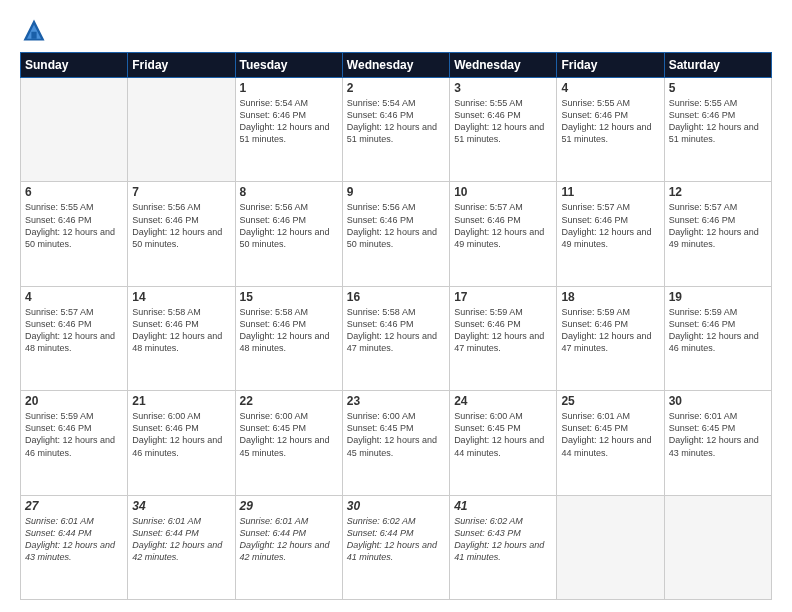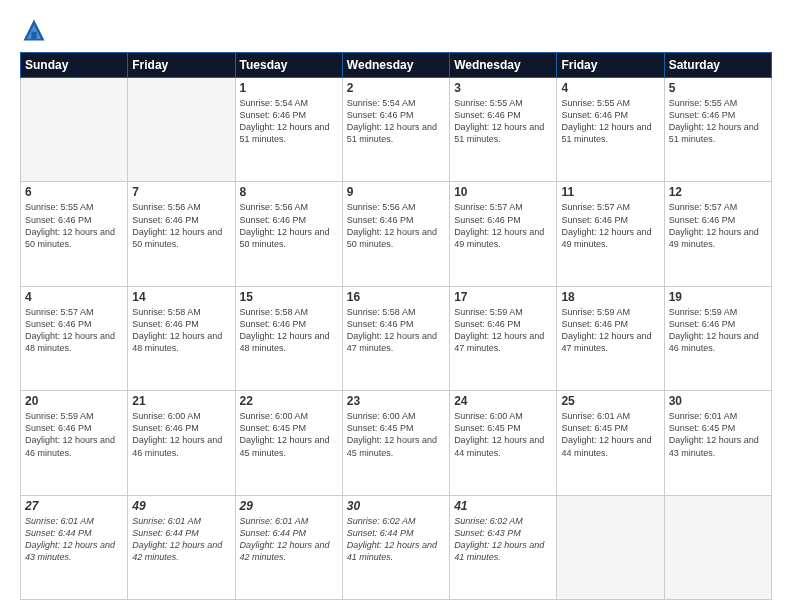--- a/index.html
+++ b/index.html
@@ -254,21 +254,21 @@
             <span class="day-number">30</span>
             <div class="day-info">Sunrise: 6:01 AM<br>Sunset: 6:45 PM<br>Daylight: 12 hours and 43 minutes.</div>
           </td>
         </tr>
         <tr class="last-row">
           <td>
             <span class="day-number">27</span>
             <div class="day-info">Sunrise: 6:01 AM<br>Sunset: 6:44 PM<br>Daylight: 12 hours and 43 minutes.</div>
           </td>
           <td>
-            <span class="day-number">49</span>
+            <span class="day-number">34</span>
             <div class="day-info">Sunrise: 6:01 AM<br>Sunset: 6:44 PM<br>Daylight: 12 hours and 42 minutes.</div>
           </td>
           <td>
             <span class="day-number">29</span>
             <div class="day-info">Sunrise: 6:01 AM<br>Sunset: 6:44 PM<br>Daylight: 12 hours and 42 minutes.</div>
           </td>
           <td>
             <span class="day-number">30</span>
             <div class="day-info">Sunrise: 6:02 AM<br>Sunset: 6:44 PM<br>Daylight: 12 hours and 41 minutes.</div>
           </td>

